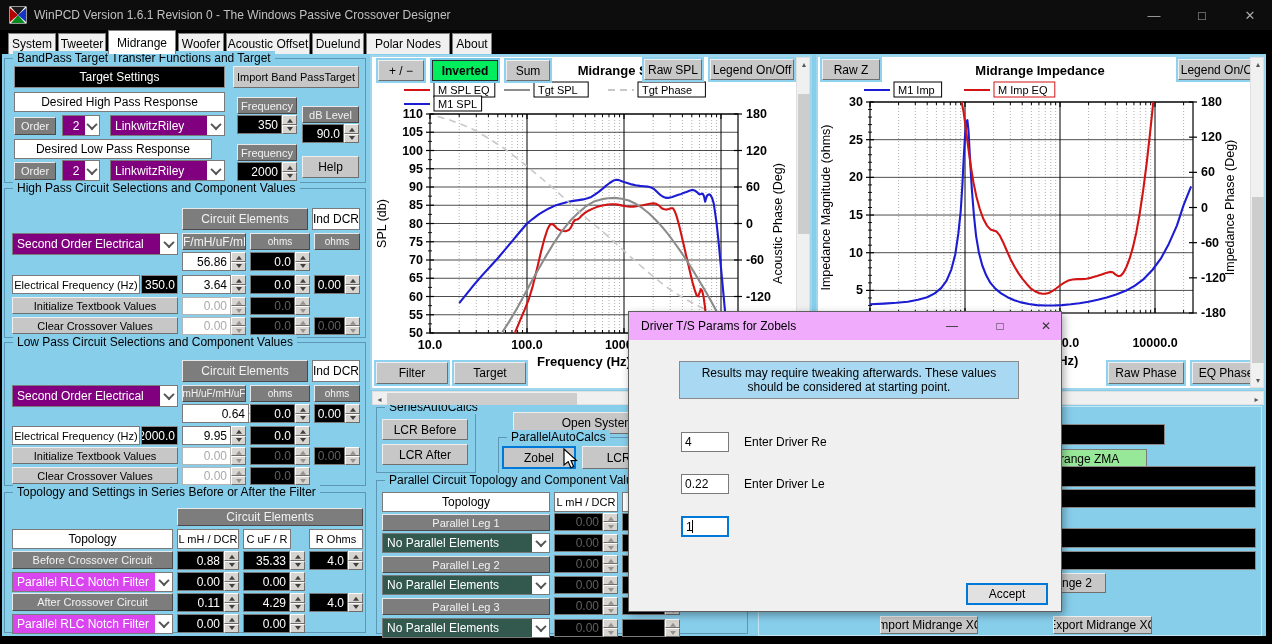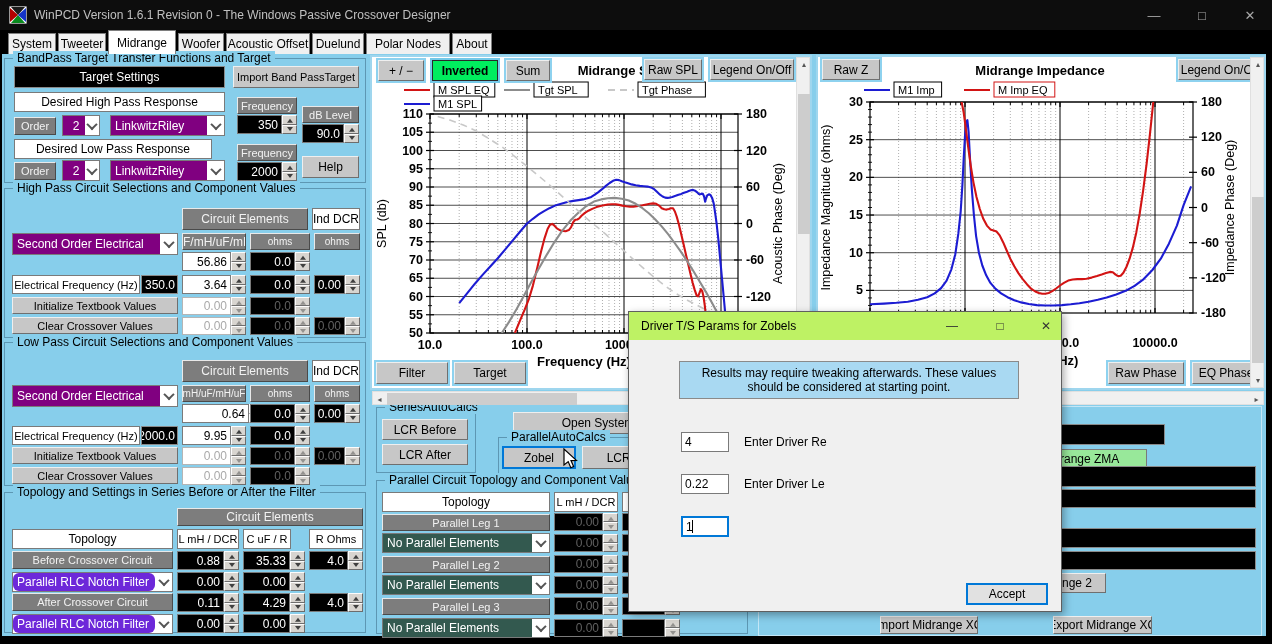--- a/index.html
+++ b/index.html
@@ -41,35 +41,35 @@
   .s-wd .v{background:#fff;color:#a9a9a9;border-color:#b5b5b5;}
   .s-b .v{background:#000;color:#fff;}
   .s-bd .v{background:#000;color:#606060;}
   .s-wd .ud i::after,.s-bd .ud i::after{opacity:.45;}
   
   .combo{display:flex;background:#fff;border:1px solid #7a7a7a;}
   .combo .cv{flex:1;display:flex;align-items:center;padding-left:4px;font-size:12px;color:#fff;white-space:nowrap;overflow:hidden;}
   .combo .ca{width:17px;display:flex;align-items:center;justify-content:center;}
   .combo .ca::before{content:"";width:6px;height:6px;border-left:2px solid #555;border-bottom:2px solid #555;transform:rotate(-45deg) translate(1px,-1px);}
   .c-purple .cv{background:#800080;}
-  .c-slate .cv{background:#6d28d9;border-radius:6px;}
+  .c-slate .cv{background:#d946ef;}
   .c-teal .cv{background:#33594f;}
   .c-order .cv{flex:0 0 18px;justify-content:center;background:#800080;}
   
   .cpanel{background:#fff;border:2px solid #9fd6ee;}
   .ctitle{font-size:13px;font-weight:bold;color:#000;display:flex;align-items:center;justify-content:center;white-space:nowrap;}
   svg{display:block;}
   svg text{font-family:"Liberation Sans",sans-serif;}
   
   .sb{background:#f0f0f0;border:1px solid #e0e0e0;}
   .sbthumb{position:absolute;background:#cdcdcd;}
   .sbarr{position:absolute;display:flex;align-items:center;justify-content:center;font-size:8px;color:#555;}
   
   .dialog{left:628px;top:311px;width:434px;height:301px;background:#f0f0f0;border:1px solid #5f5f5f;box-shadow:2px 3px 8px rgba(0,0,0,.35);z-index:50;}
-  .dtitle{position:absolute;left:0;top:0;width:100%;height:28px;background:#bef264;}
+  .dtitle{position:absolute;left:0;top:0;width:100%;height:28px;background:#f0abfc;}
   .dtitletext{position:absolute;left:12px;top:7px;font-size:12px;color:#000;white-space:nowrap;}
   .dwbtn{position:absolute;top:0;width:34px;height:28px;display:flex;align-items:center;justify-content:center;color:#333;font-size:12px;}
   .dinfo{position:absolute;background:#a9d9f2;border:1px solid #8a8a8a;display:flex;align-items:center;justify-content:center;text-align:center;font-size:12px;color:#000;padding:0 14px;box-sizing:border-box;}
   .dinput{position:absolute;border:1px solid #7a7a7a;font-family:"Liberation Sans",sans-serif;font-size:12px;padding:1px 3px;background:#fff;color:#000;box-sizing:border-box;}
   .dinput.focus{border:2px solid #0078d7;}
   .dlabel{position:absolute;font-size:12px;color:#000;white-space:nowrap;}
   .caret{width:1px;height:13px;background:#000;}
   .accept{left:966px;top:583px;width:82px;height:22px;background:#e1e1e1;border:2px solid #0078d7;display:flex;align-items:center;justify-content:center;font-size:12px;z-index:51;}
 </style>
 </head>

